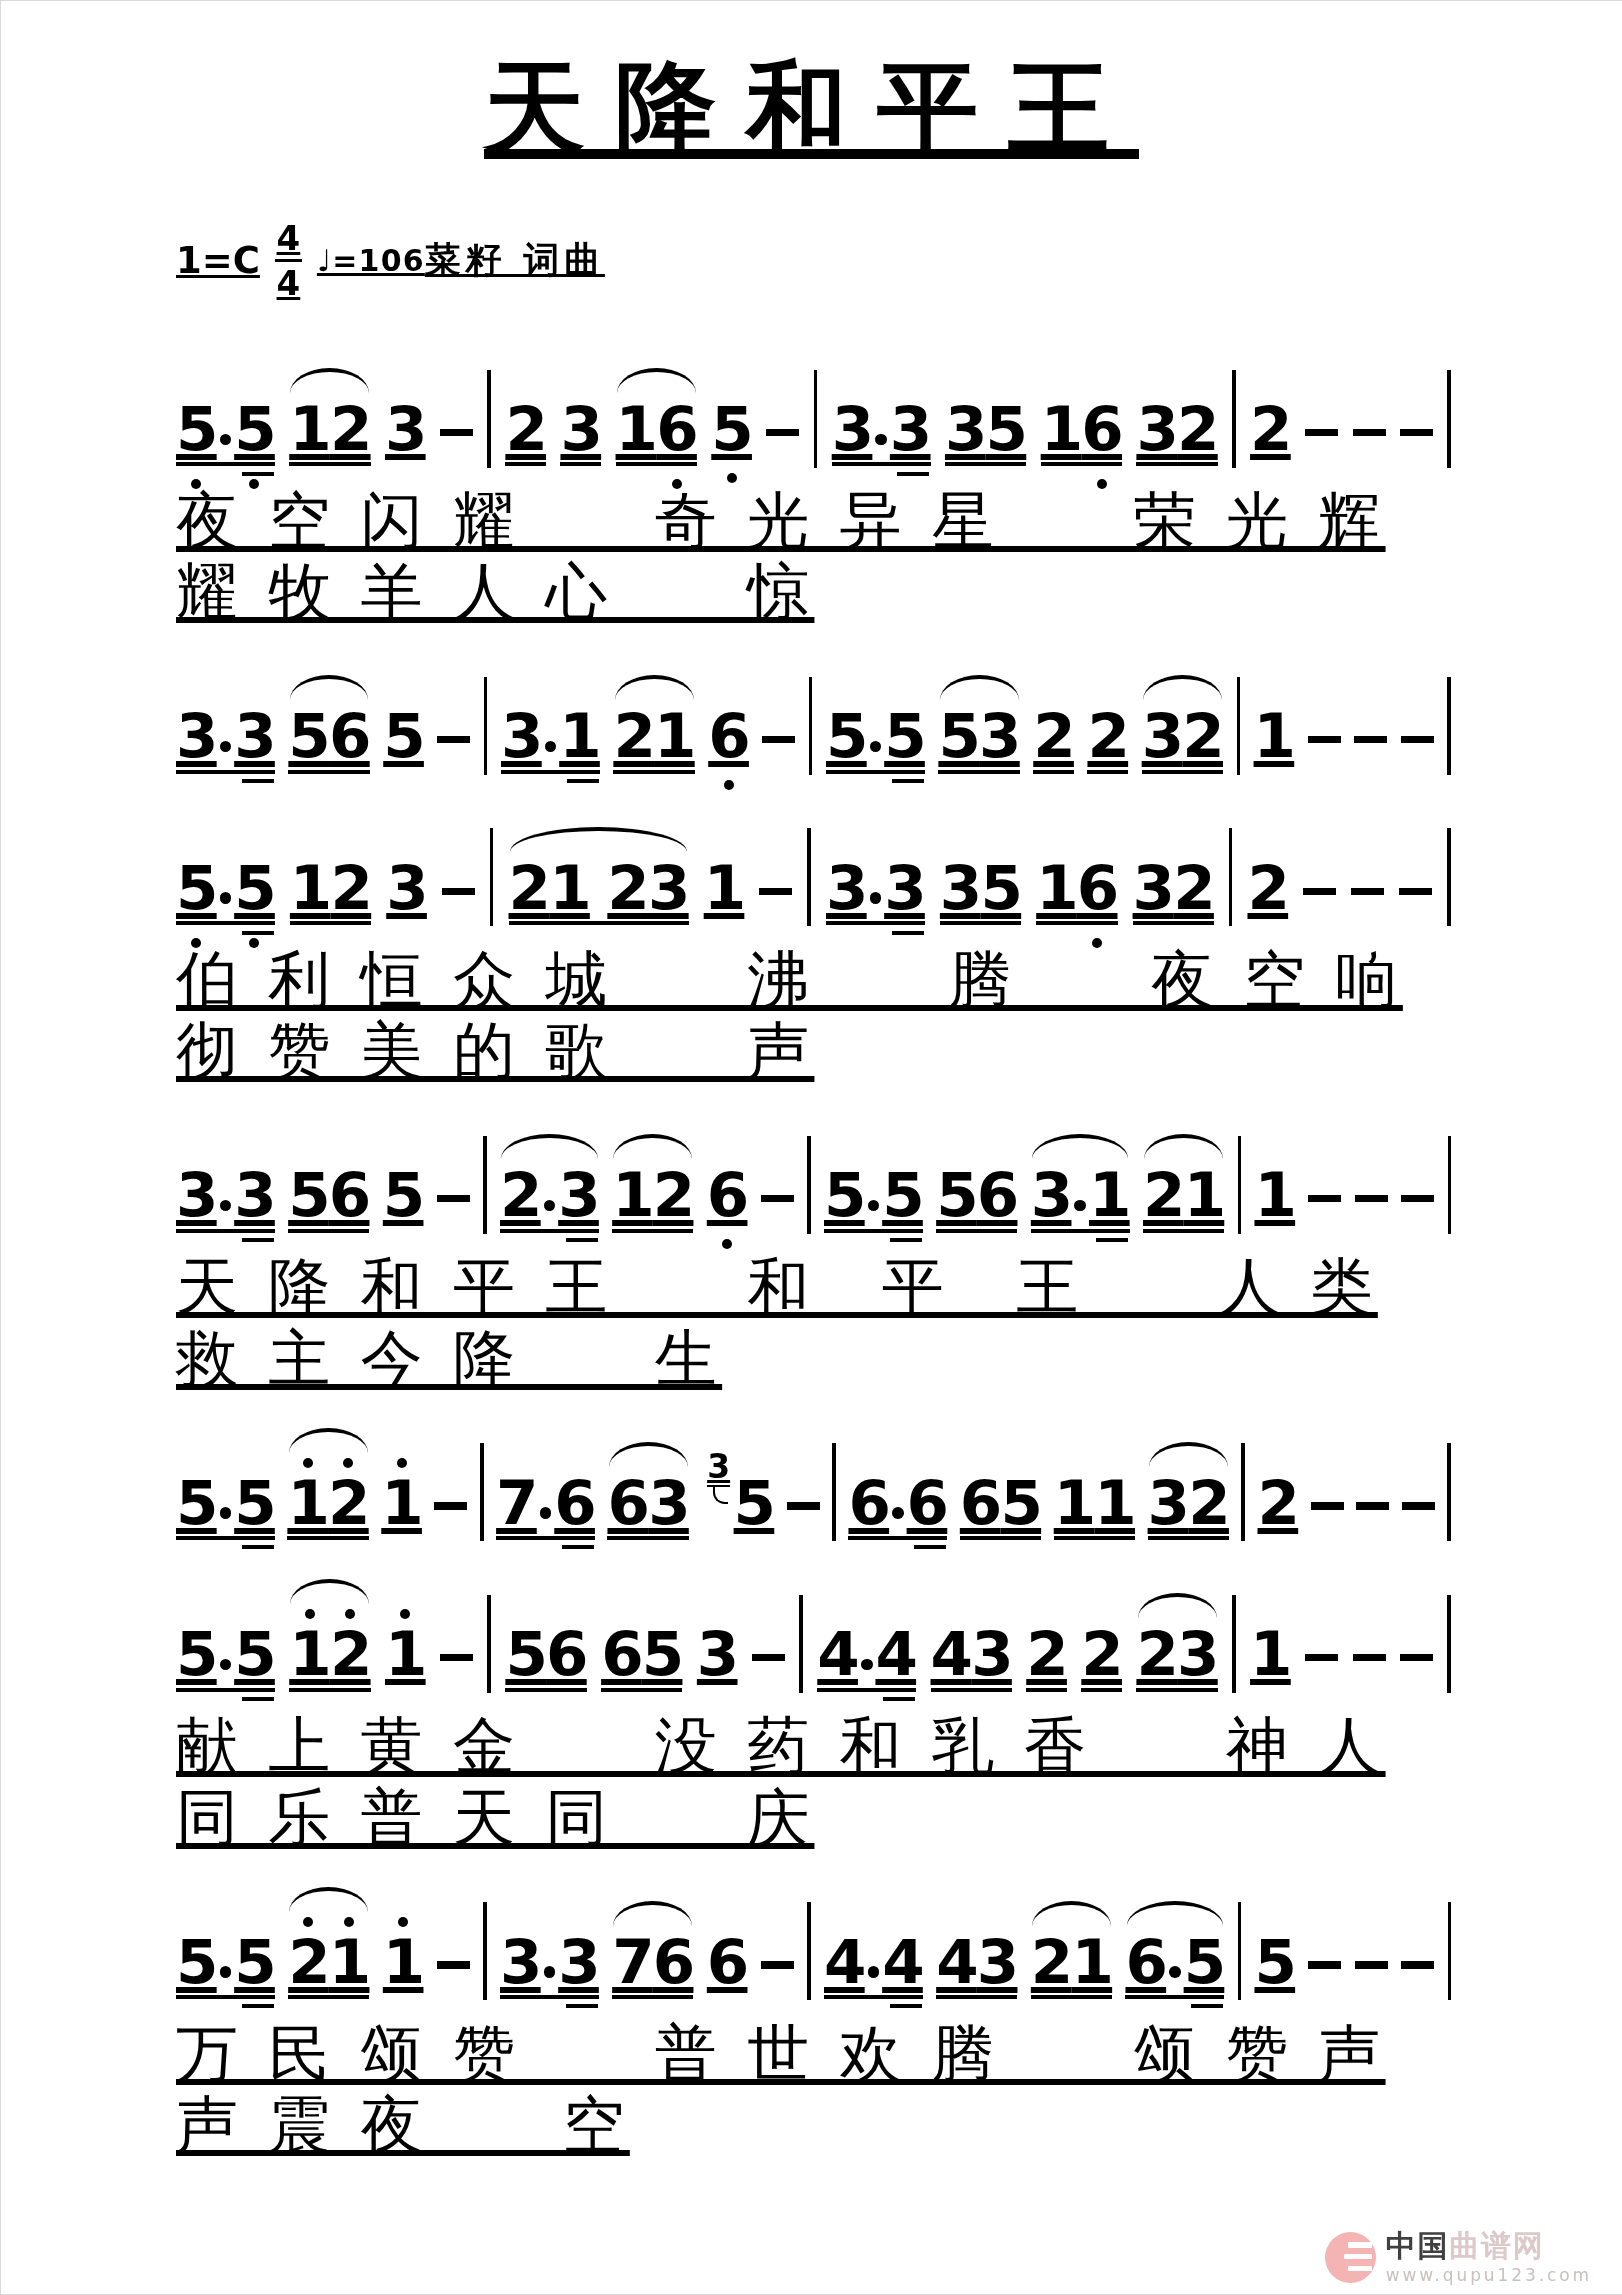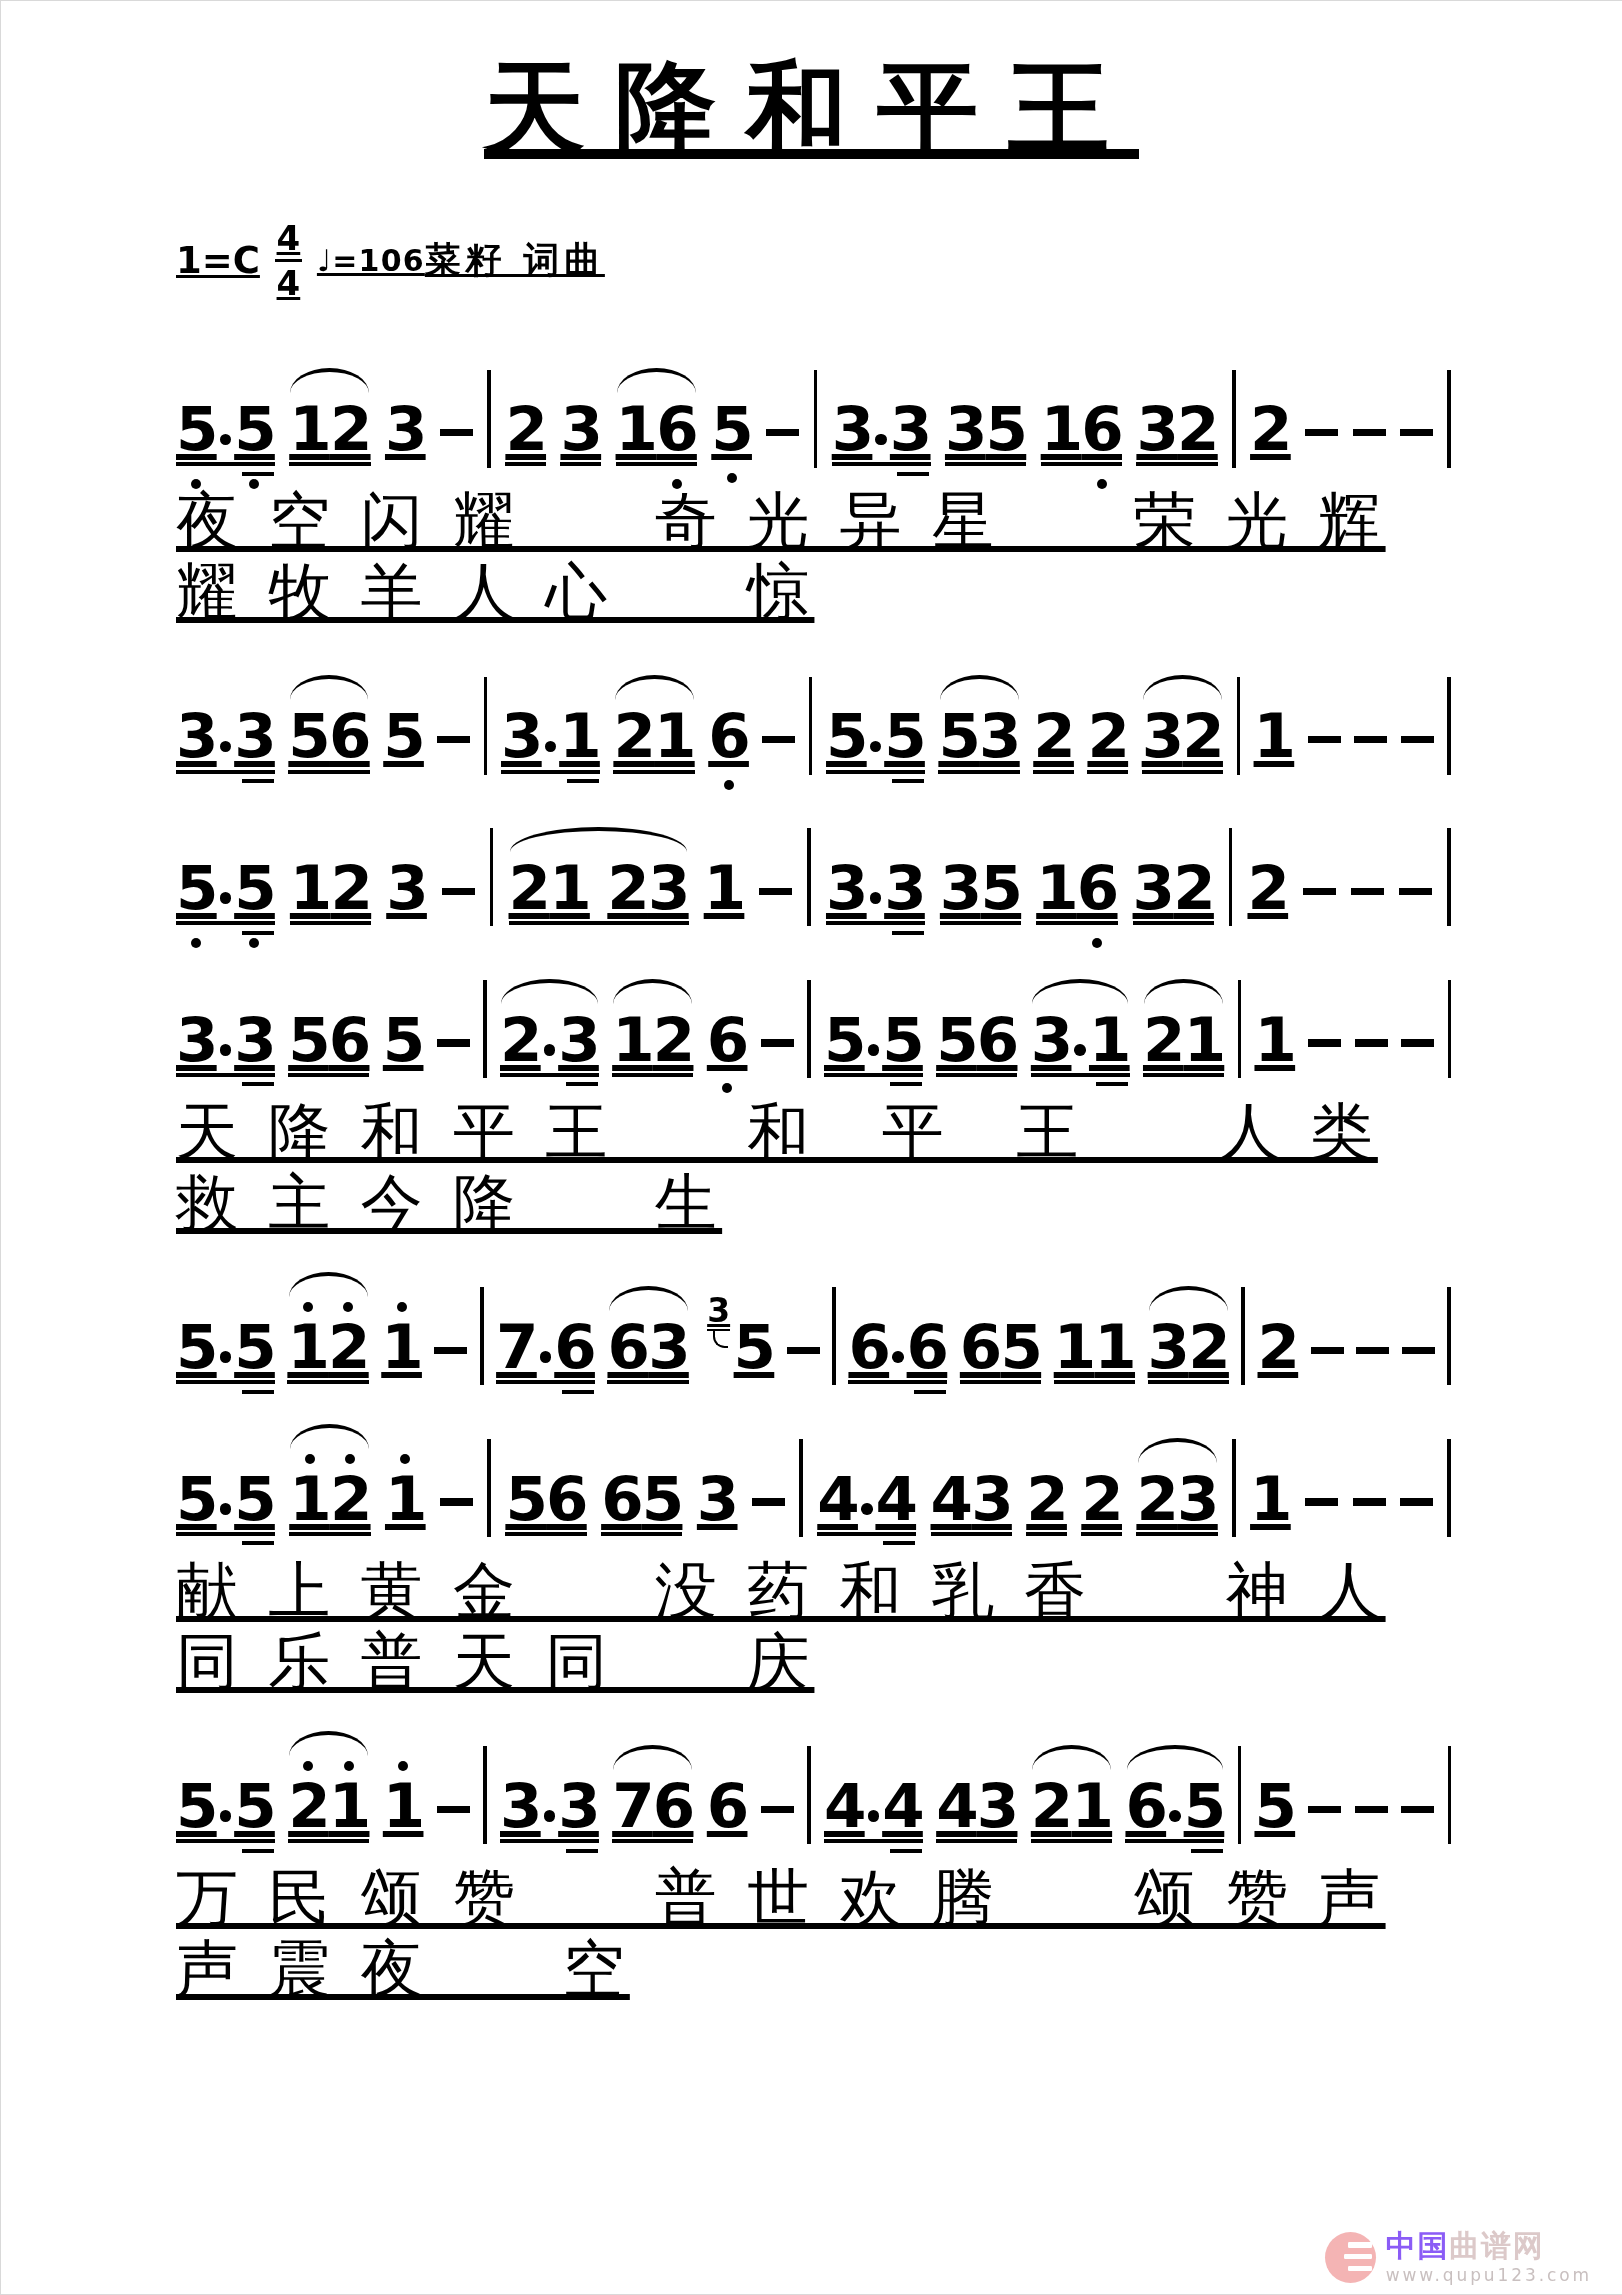--- a/index.html
+++ b/index.html
@@ -53,21 +53,21 @@
   .lyrics{margin-top:13px;font-size:62px;letter-spacing:5.3px;line-height:1.15;}
   
   .watermark{position:absolute;right:30px;bottom:9.4px;display:flex;align-items:center;gap:9.4px;}
   .wm-logo{position:relative;width:51px;height:51px;border-radius:50%;background:#f4b4b4;display:inline-block;}
   .wm-logo i{position:absolute;right:4.7px;height:5.8px;background:#fff;border-radius:1.2px;}
   .wm-logo i:nth-child(1){top:10.5px;width:23.4px;}
   .wm-logo i:nth-child(2){top:22px;width:28px;}
   .wm-logo i:nth-child(3){top:34px;width:23.4px;}
   .wm-text{display:flex;flex-direction:column;align-items:flex-start;line-height:1.1;}
   .wm-name{font-size:30px;font-weight:700;letter-spacing:1.8px;}
-  .wm-name .red{color:#8b5cf6;}
+  .wm-name .red{color:#404040;}
   .wm-name .gray{color:#dcc9c9;}
   .wm-url{font-size:17px;color:#c9c0c0;letter-spacing:2.9px;margin-top:3.5px;}
 </style>
 </head>
 <body>
 
 <div class="sheet">
 
   <h1 class="title">天降和平王</h1>
 
@@ -289,20 +289,21 @@
           </span>
           <span class="bar"></span>
           <span class="tok">
             <span class="ch">2</span>
           </span>
           <span class="dash"></span>
           <span class="dash"></span>
           <span class="dash"></span>
           <span class="bar"></span>
         </div>
+        <div class="lyrics">伯 利 恒 众  城　　沸　　腾　　夜 空 响 彻  赞 美 的 歌　　声</div>
       </div>
       <div class="m-line">
         <div class="notes-row">
           <span class="tok ul">
             <span class="ch">3</span>
             <span class="ch adot"></span>
             <span class="ch">3</span>
             <i class="beam"></i>
             <i class="beam2"></i>
           </span>

